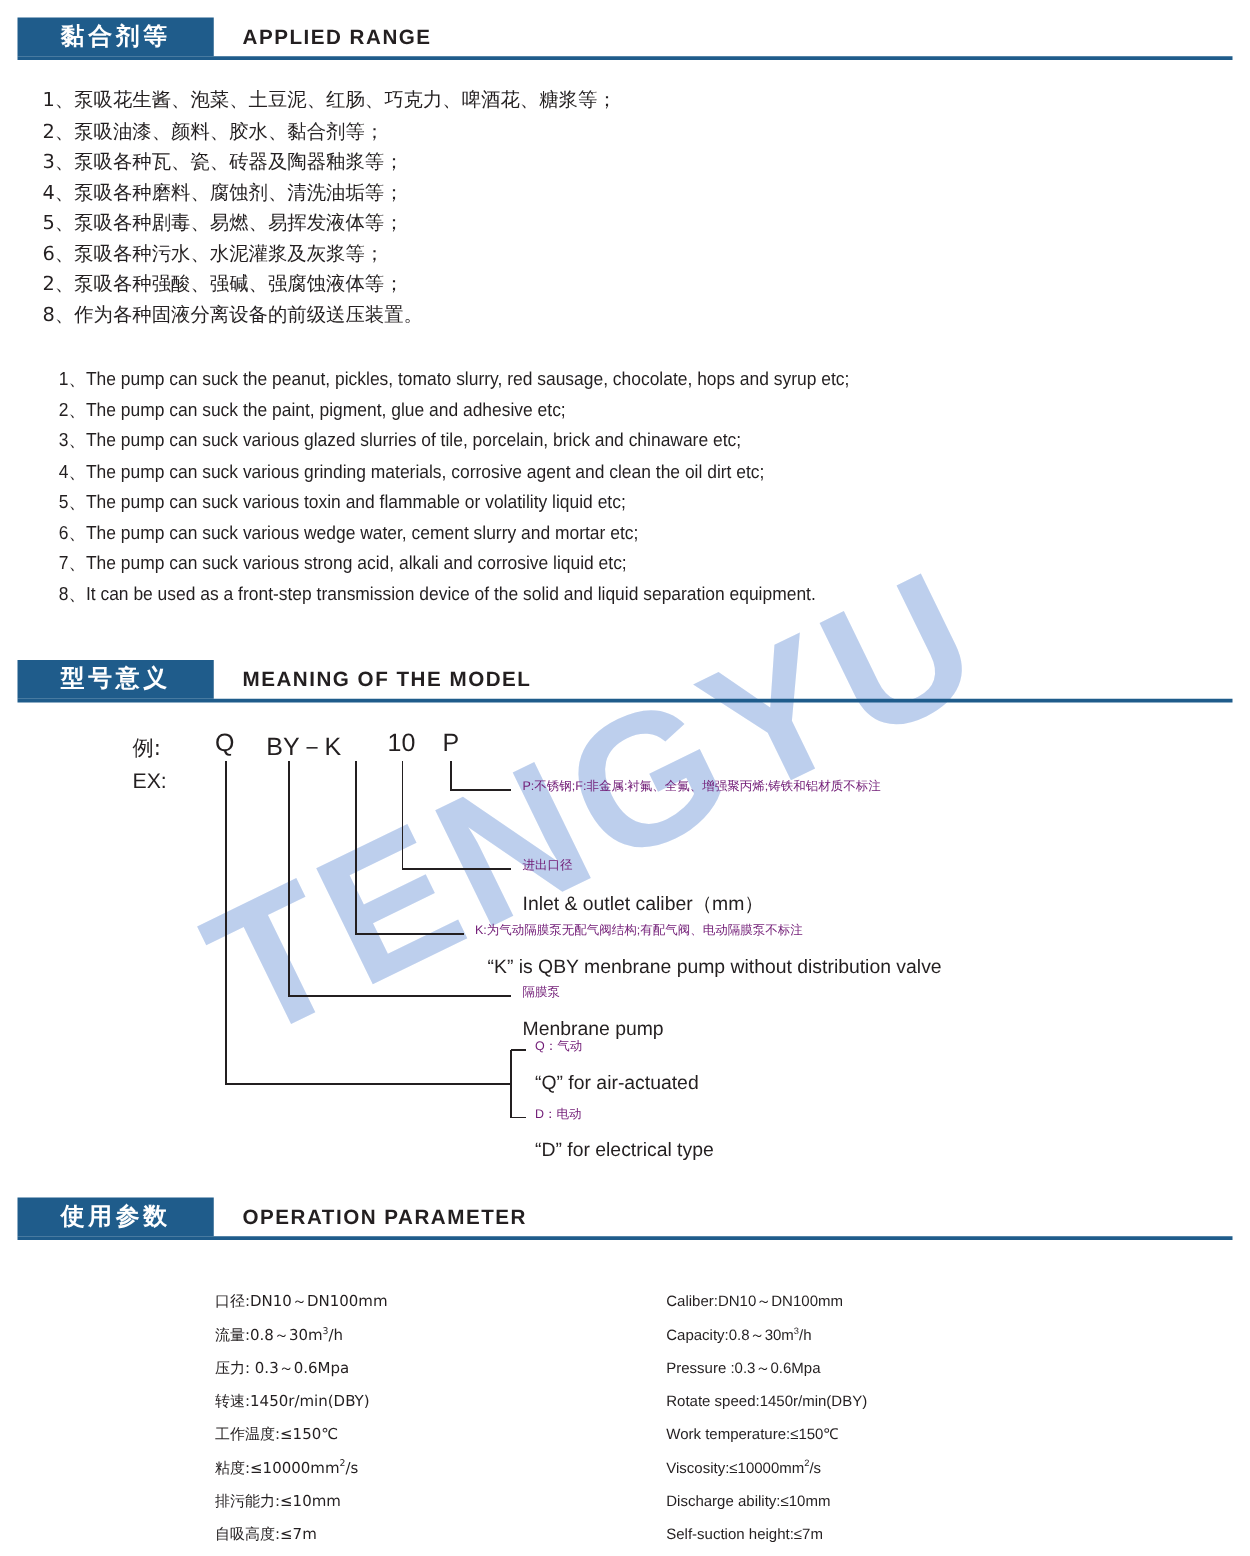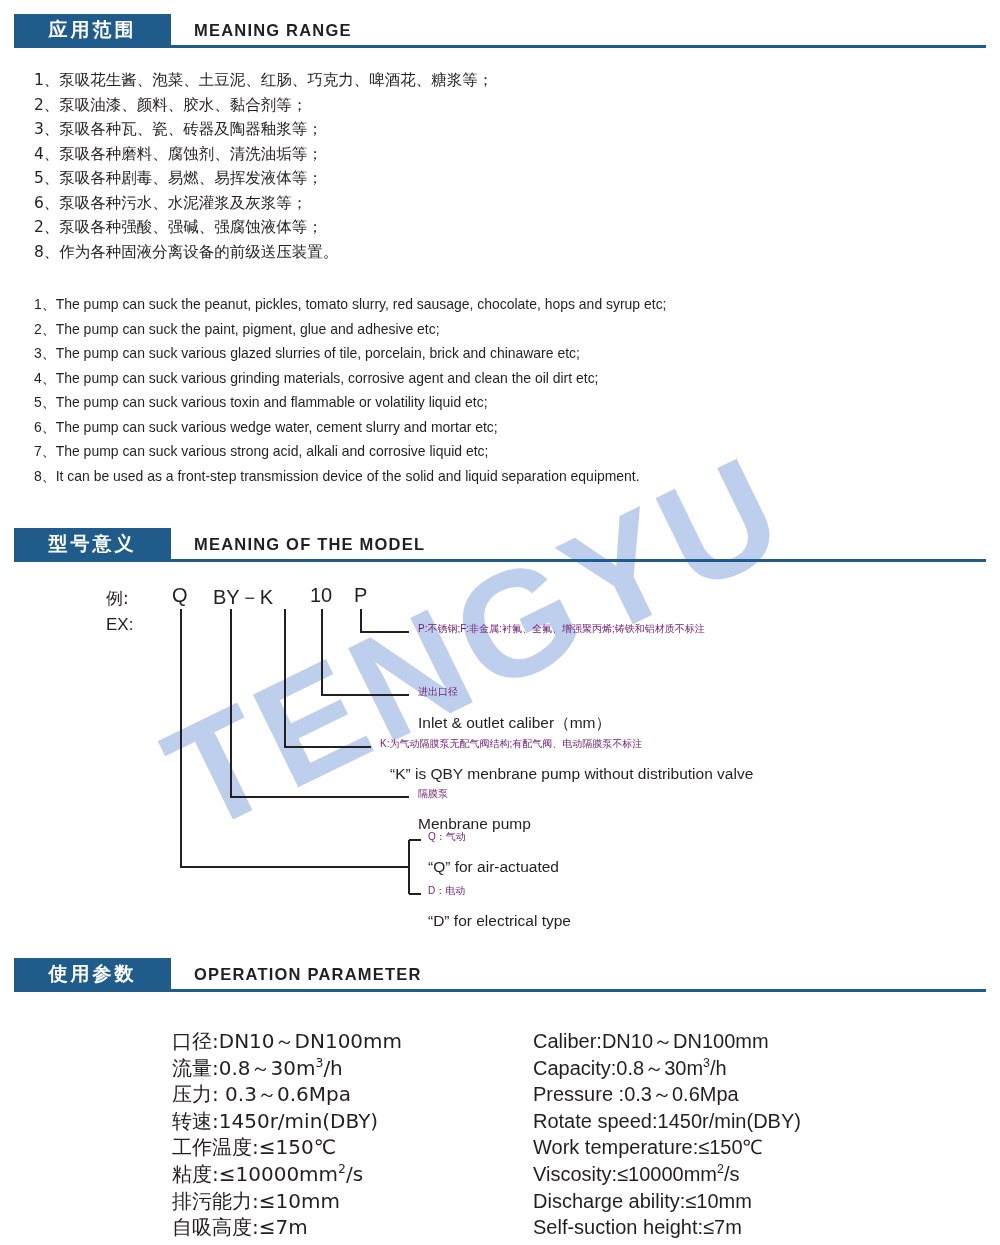--- a/index.html
+++ b/index.html
@@ -162,21 +162,21 @@
     z-index: 2;
   }
   #params .col {
     position: absolute;
     top: 0;
   }
   #params .col-cn { left: 172px; }
   #params .col-en { left: 533px; }
   #params .prow {
     font-family: "DejaVu Sans", sans-serif;
-    font-size: 20px;
+    font-size: 12px;
     line-height: 26.6px;
     color: #231f20;
     white-space: nowrap;
   }
   #params .col-en .prow {
     font-family: "Liberation Sans", sans-serif;
   }
   sup {
     font-size: .62em;
     vertical-align: super;
@@ -184,37 +184,37 @@
   }
 </style>
 </head>
 <body>
 
 <div id="watermark">
   <div class="wm-text">TENGYU</div>
 </div>
 
 <div class="section-header" style="top:14px;">
-  <div class="badge">应用范围</div>
-  <div class="en">MEANING  RANGE</div>
+  <div class="badge">黏合剂等</div>
+  <div class="en">APPLIED  RANGE</div>
   <div class="rule"></div>
 </div>
 
 <div class="cn-list" id="applied-cn" style="left:34px; top:68px;">
   <div class="row">1、泵吸花生酱、泡菜、土豆泥、红肠、巧克力、啤酒花、糖浆等；</div>
   <div class="row">2、泵吸油漆、颜料、胶水、黏合剂等；</div>
   <div class="row">3、泵吸各种瓦、瓷、砖器及陶器釉浆等；</div>
   <div class="row">4、泵吸各种磨料、腐蚀剂、清洗油垢等；</div>
   <div class="row">5、泵吸各种剧毒、易燃、易挥发液体等；</div>
   <div class="row">6、泵吸各种污水、水泥灌浆及灰浆等；</div>
   <div class="row">2、泵吸各种强酸、强碱、强腐蚀液体等；</div>
   <div class="row">8、作为各种固液分离设备的前级送压装置。</div>
 </div>
 
-<div class="en-list" id="applied-en" style="left:34px; top:292px;">
+<div class="en-list" id="applied-en" style="left:47px; top:292px;">
   <div class="row">1、The pump can suck the peanut, pickles, tomato slurry, red sausage, chocolate, hops and syrup etc;</div>
   <div class="row">2、The pump can suck the paint, pigment, glue and adhesive etc;</div>
   <div class="row">3、The pump can suck various glazed slurries of tile, porcelain, brick and chinaware etc;</div>
   <div class="row">4、The pump can suck various grinding materials, corrosive agent and clean the oil dirt etc;</div>
   <div class="row">5、The pump can suck various toxin and flammable or volatility liquid etc;</div>
   <div class="row">6、The pump can suck various wedge water, cement slurry and mortar etc;</div>
   <div class="row">7、The pump can suck various strong acid, alkali and corrosive liquid etc;</div>
   <div class="row">8、It can be used as a front-step transmission device of the solid and liquid separation equipment.</div>
 </div>
 

